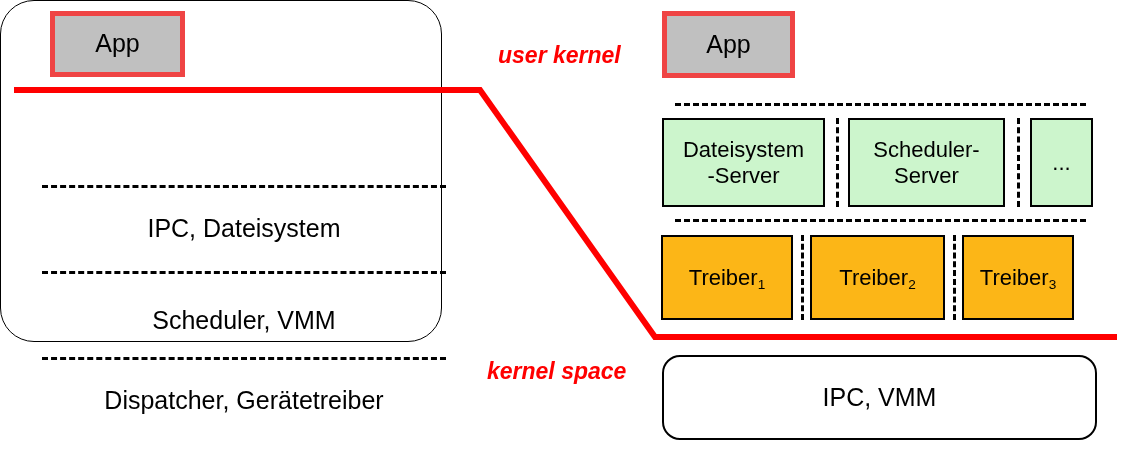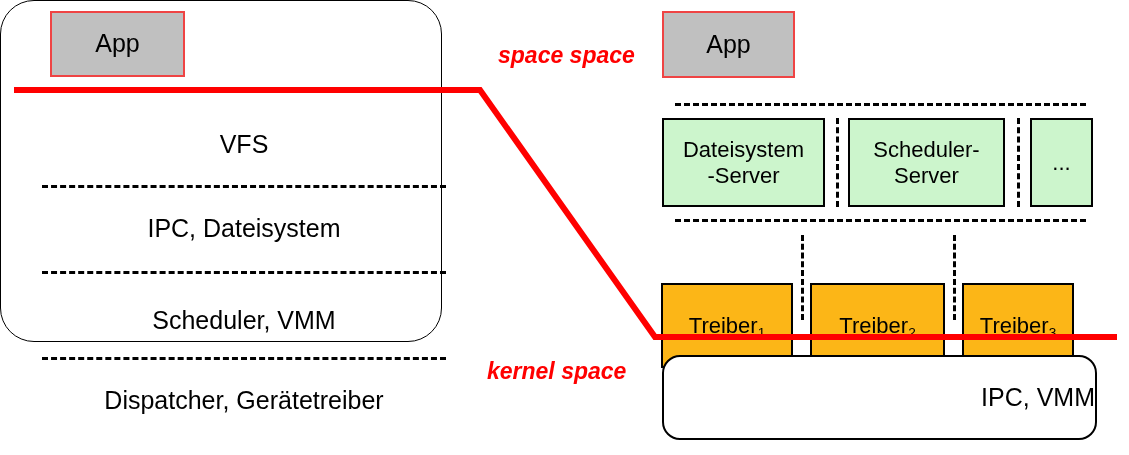--- a/index.html
+++ b/index.html
@@ -20,21 +20,21 @@
     box-sizing: border-box;
     display: flex;
     align-items: center;
     justify-content: center;
     text-align: center;
     color: #000000;
     line-height: 1.18;
   }
   .app-box {
     background: #c0c0c0;
-    border: 2px solid #ef4444;
+    border: 5px solid #ef4444;
     font-size: 25px;
   }
   .mono-kernel {
     border: 1.6px solid #000000;
     border-radius: 34px;
     background: #ffffff;
   }
   .kernel-layer {
     position: absolute;
     display: flex;
@@ -57,28 +57,26 @@
   .server-box {
     background: #ccf5cc;
     border: 2px solid #000000;
     font-size: 22px;
     flex-direction: column;
   }
   .driver-box {
     background: #fcb617;
     border: 2px solid #000000;
     font-size: 22px;
-    margin-top: 48px;
   }
   .ukernel-box {
     border: 2px solid #000000;
     border-radius: 18px;
     background: #ffffff;
     font-size: 25px;
-    justify-content: flex-end;
   }
   .space-label {
     position: absolute;
     color: #ff0000;
     font-style: italic;
     font-weight: bold;
     font-size: 23px;
     white-space: nowrap;
   }
   svg.redline {
@@ -100,23 +98,20 @@
 <body>
 
 <div id="canvas">
 
   <div class="box app-box" style="left:50px; top:11px; width:135px; height:66px;">
     <span>App</span>
   </div>
 
   <div class="mono-kernel" style="left:24px; top:103px; width:440px; height:340px;"></div>
 
-  <div class="kernel-layer" style="left:24px; top:103px; width:440px; height:82px;">
-    <span>VFS</span>
-  </div>
   <div class="hdash" style="left:42px; top:185px; width:404px;"></div>
 
   <div class="kernel-layer" style="left:24px; top:185px; width:440px; height:86px;">
     <span>IPC, Dateisystem</span>
   </div>
   <div class="hdash" style="left:42px; top:271px; width:404px;"></div>
 
   <div class="kernel-layer" style="left:24px; top:277px; width:440px; height:86px;">
     <span>Scheduler, VMM</span>
   </div>
@@ -165,16 +160,16 @@
   </div>
 
   <div class="box ukernel-box" style="left:662px; top:355px; width:435px; height:85px;">
     <span>IPC, VMM</span>
   </div>
 
   <svg class="redline" viewBox="0 0 1129 455" xmlns="http://www.w3.org/2000/svg">
     <polyline points="14,90 480,90 655,337 1117,337" fill="none" stroke="#ff0000" stroke-width="6" stroke-linejoin="miter" stroke-linecap="butt"></polyline>
   </svg>
 
-  <div class="space-label" style="left:498px; top:42px;">space space</div>
+  <div class="space-label" style="left:498px; top:42px;">user kernel</div>
   <div class="space-label" style="left:487px; top:358px;">kernel space</div>
 
 </div>
 
 </body></html>

